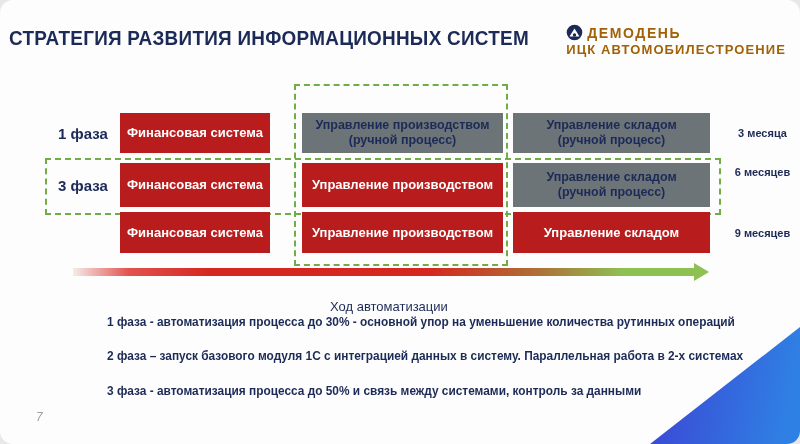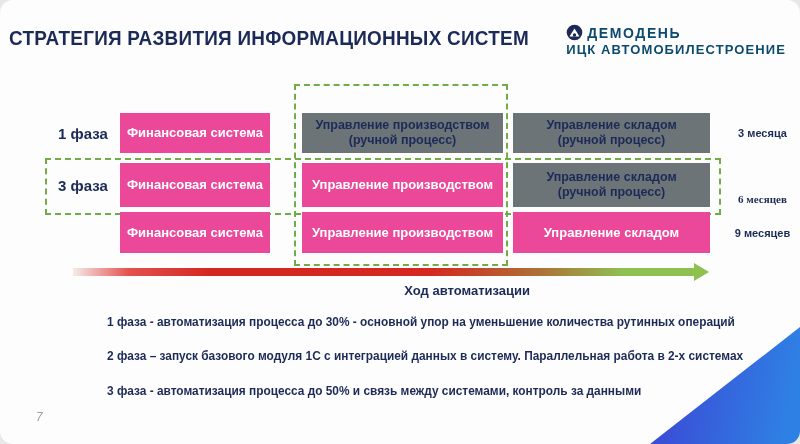--- a/index.html
+++ b/index.html
@@ -6,21 +6,21 @@
   .slide {
     position:relative; width:800px; height:444px; background:#fdfdfd;
     overflow:hidden; font-family:"Liberation Sans", sans-serif;border-radius:13px;
   }
   .title {
     position:absolute; left:9px; top:26px; font-size:21px; font-weight:bold;
     color:#1c2a57; white-space:nowrap; transform:scaleX(0.9);
     transform-origin:left center; letter-spacing:0.3px;
   }
   
-  .logo { position:absolute; right:14px; top:24px; color:#0c4a6e; text-align:left; }
+  .logo { position:absolute; right:14px; top:24px; color:#a16207; text-align:left; }
   .logo-line1 { display:flex; align-items:center; gap:4px; font-weight:bold;
     font-size:14px; letter-spacing:1.6px; }
   .logo-line2 { font-weight:bold; font-size:13px; letter-spacing:1.1px; margin-top:1px; }
   .logo-icon { width:17px; height:17px; display:block; }
 
   
   .phase-label {
     position:absolute; left:48px; width:70px; text-align:center;
     font-weight:bold; color:#1c2a57; font-size:15px;
     display:flex; align-items:center; justify-content:center;
@@ -28,43 +28,43 @@
   .duration {
     position:absolute; left:725px; width:75px; text-align:center;
     font-weight:bold; color:#1c2a57; font-size:11px;
     display:flex; align-items:center; justify-content:center;
   }
   .box {
     position:absolute; display:flex; flex-direction:column;
     align-items:center; justify-content:center; text-align:center;
     font-weight:bold; line-height:1.2;
   }
-  .box.blue { background:#ec4899; color:#ffffff; font-size:13px; }
+  .box.blue { background:#b91c1c; color:#ffffff; font-size:13px; }
   .box.gray { background:#6d7478; color:#1c2a57; font-size:12.5px; }
 
   .dashed-rect {
     position:absolute; border:2px dashed #70ad47; box-sizing:border-box;
     background:transparent; pointer-events:none;
   }
 
   
   .arrow-shaft {
     position:absolute; left:73px; top:268px; width:621px; height:8px;
     background:linear-gradient(90deg,
       #f6ecea 0%, #e2524e 9%, #d5271f 22%, #d5271f 57%,
       #b06b36 74%, #8dc253 89%, #8dc253 100%);
   }
   .arrow-head {
     position:absolute; left:694px; top:263px; width:0; height:0;
     border-left:15px solid #8dc253;
     border-top:9px solid transparent; border-bottom:9px solid transparent;
   }
   .arrow-label {
-    position:absolute; left:330px; top:283px; width:200px; text-align:right;
-    font-weight:bold; font-size:13px; color:#1c2a57;
+    position:absolute; left:330px; top:299px; width:200px; text-align:left;
+    font-weight:normal; font-size:13px; color:#1c2a57;
   }
 
   
   .note {
     position:absolute; left:107px; font-weight:bold; font-size:12.5px;
     color:#1c2a57; white-space:nowrap; transform:scaleX(0.95);
     transform-origin:left center;
   }
   .note1 { top:315px; } .note2 { top:349px; } .note3 { top:384px; }
 
@@ -118,21 +118,21 @@
   <div class="box blue" style="left:120px; top:163px; width:150px; height:44px;">
     <div>Финансовая система</div>
   </div>
   <div class="box blue" style="left:302px; top:163px; width:201px; height:44px;">
     <div>Управление производством</div>
   </div>
   <div class="box gray" style="left:513px; top:163px; width:197px; height:44px;">
     <div>Управление складом</div>
     <div>(ручной процесс)</div>
   </div>
-  <div class="duration" style="top:177px; height:44px;font-family:Liberation Serif, serif;">6 месяцев</div>
+  <div class="duration" style="top:150px; height:44px;">6 месяцев</div>
 
   <div class="box blue" style="left:120px; top:212px; width:150px; height:41px;">
     <div>Финансовая система</div>
   </div>
   <div class="box blue" style="left:302px; top:212px; width:201px; height:41px;">
     <div>Управление производством</div>
   </div>
   <div class="box blue" style="left:513px; top:212px; width:197px; height:41px;">
     <div>Управление складом</div>
   </div>

